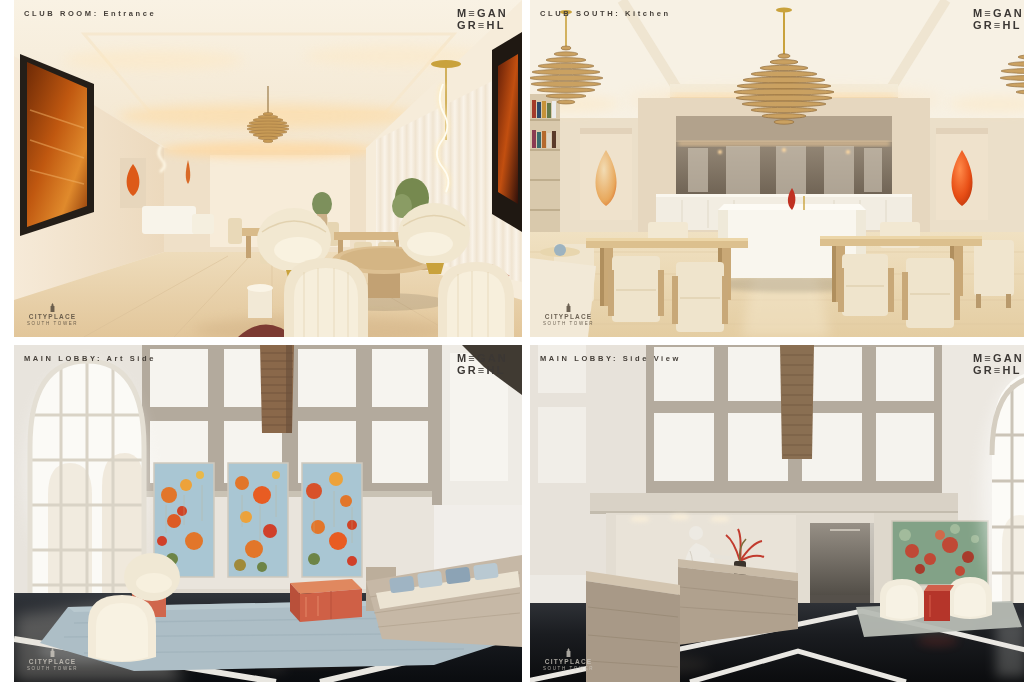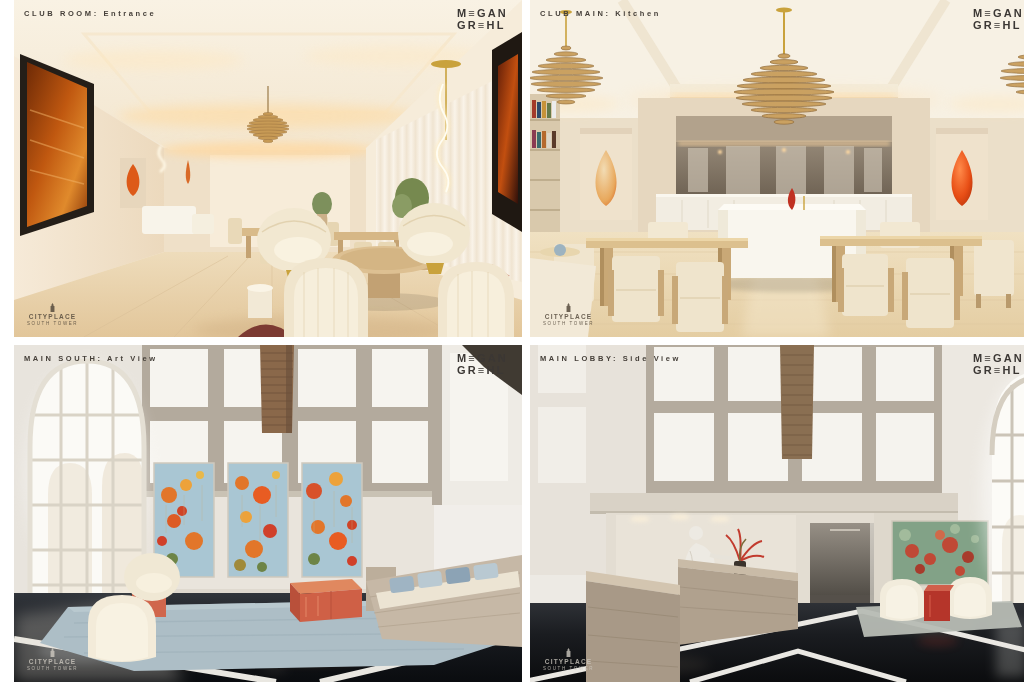--- a/index.html
+++ b/index.html
@@ -399,21 +399,21 @@
         <ellipse cx="506" cy="50" rx="8" ry="2.2" fill="#caa161" stroke="#8f6c3c" stroke-width=".6"></ellipse>
           <ellipse cx="506" cy="57" rx="18" ry="2.4" fill="#caa161" stroke="#8f6c3c" stroke-width=".6"></ellipse>
         <ellipse cx="506" cy="64" rx="28" ry="2.6" fill="#caa161" stroke="#8f6c3c" stroke-width=".6"></ellipse>
           <ellipse cx="506" cy="71" rx="35" ry="2.6" fill="#caa161" stroke="#8f6c3c" stroke-width=".6"></ellipse>
         <ellipse cx="506" cy="78" rx="36" ry="2.6" fill="#caa161" stroke="#8f6c3c" stroke-width=".6"></ellipse>
           <ellipse cx="506" cy="85" rx="30" ry="2.4" fill="#caa161" stroke="#8f6c3c" stroke-width=".6"></ellipse>
         <ellipse cx="506" cy="92" rx="20" ry="2.2" fill="#caa161" stroke="#8f6c3c" stroke-width=".6"></ellipse>
           <ellipse cx="506" cy="99" rx="9" ry="2" fill="#caa161" stroke="#8f6c3c" stroke-width=".6"></ellipse>
       </g>
     </svg>
-    <figcaption class="label">CLUB MAIN: Kitchen</figcaption>
+    <figcaption class="label">CLUB SOUTH: Kitchen</figcaption>
     <div class="brand">
       <span>M≡GAN</span>
       <span>GR≡HL</span>
     </div>
     <div class="wm wm-dark">
       <svg class="wm-icon" viewBox="0 0 12 12">
           <path d="M6 0 L7.4 2.2 L7.4 4 L8.6 4 L8.6 12 L3.4 12 L3.4 4 L4.6 4 L4.6 2.2 Z" fill="currentColor"></path>
         </svg>
       <span class="wm-title">CITYPLACE</span>
       <span class="wm-sub">SOUTH TOWER</span>
@@ -565,21 +565,21 @@
       <rect x="118" y="242" width="34" height="30" fill="#d0664c"></rect>
       <g>
         <ellipse cx="138" cy="232" rx="28" ry="24" fill="#f0e8d4"></ellipse>
           <ellipse cx="140" cy="238" rx="18" ry="10" fill="#f7f0de"></ellipse>
       </g>
       <g>
         <path d="M74,312 L74,278 Q74,250 108,250 Q142,250 142,280 L142,312 Q108,322 74,312 Z" fill="#f3ebd9"></path>
         <path d="M82,312 L82,282 Q82,258 108,258 Q134,258 134,283 L134,312 Q108,320 82,312 Z" fill="#f8f2e2"></path>
       </g>
     </svg>
-    <figcaption class="label">MAIN SOUTH: Art View</figcaption>
+    <figcaption class="label">MAIN LOBBY: Art Side</figcaption>
     <div class="brand">
       <span>M≡GAN</span>
       <span>GR≡HL</span>
     </div>
     <div class="wm wm-light">
       <svg class="wm-icon" viewBox="0 0 12 12">
           <path d="M6 0 L7.4 2.2 L7.4 4 L8.6 4 L8.6 12 L3.4 12 L3.4 4 L4.6 4 L4.6 2.2 Z" fill="currentColor"></path>
         </svg>
       <span class="wm-title">CITYPLACE</span>
       <span class="wm-sub">SOUTH TOWER</span>

